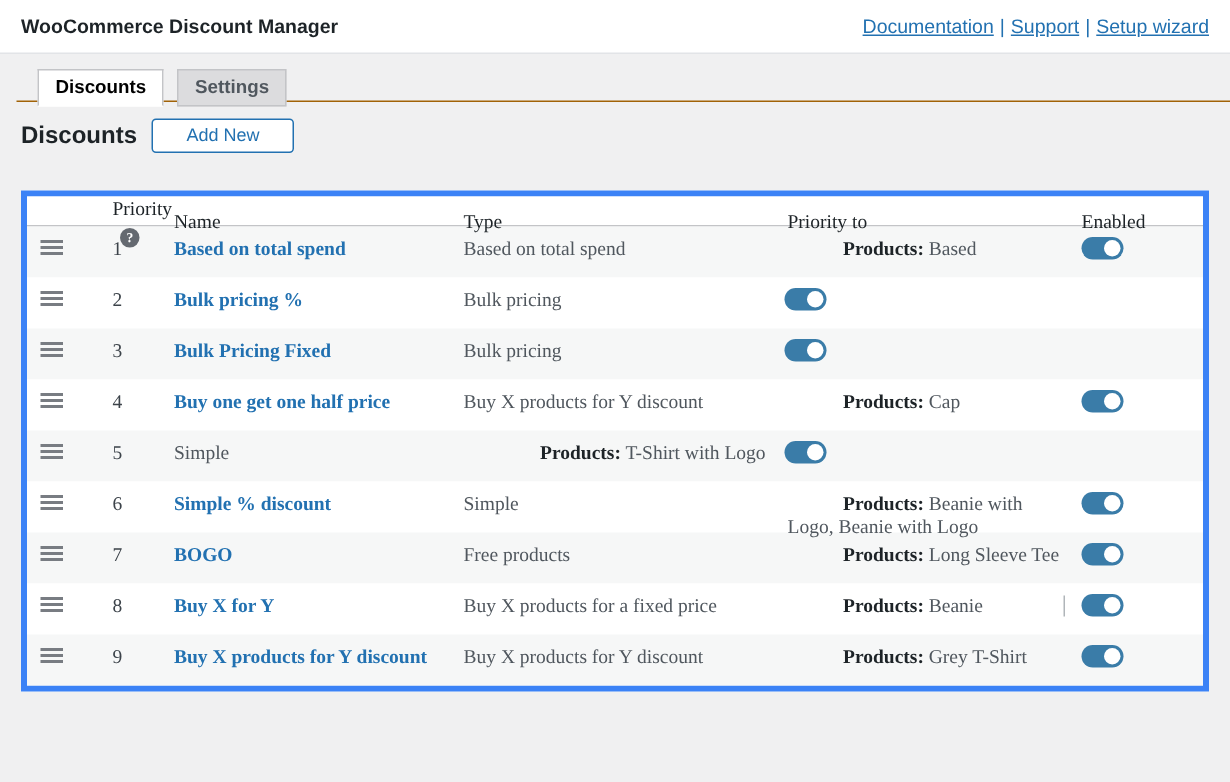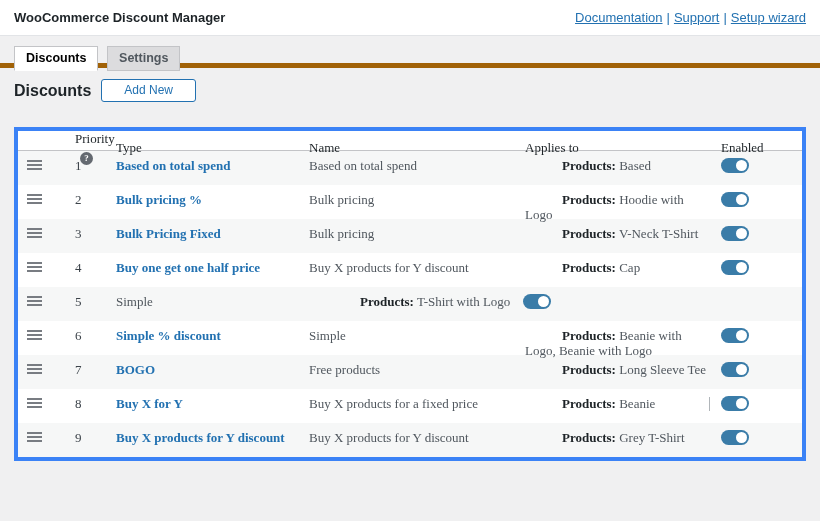--- a/index.html
+++ b/index.html
@@ -24,22 +24,23 @@
     border-bottom: 1px solid #e2e4e7;
   }
   .topbar-title { font-weight: bold; color: #1d2327; font-size: 13px; }
   .topbar-links { font-size: 13px; color: #2271b1; }
   .topbar-links a { color: #2271b1; text-decoration: underline; cursor: pointer; }
   .topbar-links .sep { margin: 0 4px; text-decoration: none; }
 
   
   .tabbar {
     padding: 9px 0 0 14px;
-    border-bottom: 5px solid #a16207;
+    border-bottom: 1px solid #a16207;
     height: 32px;
+    margin-left: 11px;
   }
   .tab {
     display: inline-block;
     padding: 4px 11px 5px;
     border: 1px solid #c3c4c7;
     background: #dcdcde;
     color: #50575e;
     font-weight: bold;
     font-size: 12.5px;
     margin-right: 5px;
@@ -177,50 +178,48 @@
   <h1 class="page-title">Discounts</h1>
   <button class="add-new-btn">Add New</button>
 </div>
 
 <div class="discounts-table">
   <div class="thead">
     <div></div>
     <div class="col-pad">
       <span>Priority</span><span class="help-icon">?</span>
     </div>
+    <div>Name</div>
     <div>Type</div>
-    <div>Name</div>
-    <div class="col-pad">Applies to</div>
+    <div class="col-pad">Priority to</div>
     <div class="col-enabled">Enabled</div>
   </div>
   <div>
   <div class="trow">
     <div><span class="drag-handle"></span></div>
     <div class="col-pad">1</div>
     <div><a class="name-link">Based on total spend</a></div>
     <div class="type-text">Based on total spend</div>
     <div class="col-pad"><span class="applies-prefix">Products:</span><span class="applies-products"> Based</span></div>
     <div class="col-enabled"><span class="toggle"></span></div>
   </div>
 
   <div class="trow">
     <div><span class="drag-handle"></span></div>
     <div class="col-pad">2</div>
     <div><a class="name-link">Bulk pricing %</a></div>
     <div class="type-text">Bulk pricing</div>
-    <div class="col-pad"><span class="applies-prefix">Products:</span><span class="applies-products"> Hoodie with Logo</span></div>
     <div class="col-enabled"><span class="toggle"></span></div>
   </div>
 
   <div class="trow">
     <div><span class="drag-handle"></span></div>
     <div class="col-pad">3</div>
     <div><a class="name-link">Bulk Pricing Fixed</a></div>
     <div class="type-text">Bulk pricing</div>
-    <div class="col-pad"><span class="applies-prefix">Products:</span><span class="applies-products"> V-Neck T-Shirt</span></div>
     <div class="col-enabled"><span class="toggle"></span></div>
   </div>
 
   <div class="trow">
     <div><span class="drag-handle"></span></div>
     <div class="col-pad">4</div>
     <div><a class="name-link">Buy one get one half price</a></div>
     <div class="type-text">Buy X products for Y discount</div>
     <div class="col-pad"><span class="applies-prefix">Products:</span><span class="applies-products"> Cap</span></div>
     <div class="col-enabled"><span class="toggle"></span></div>

